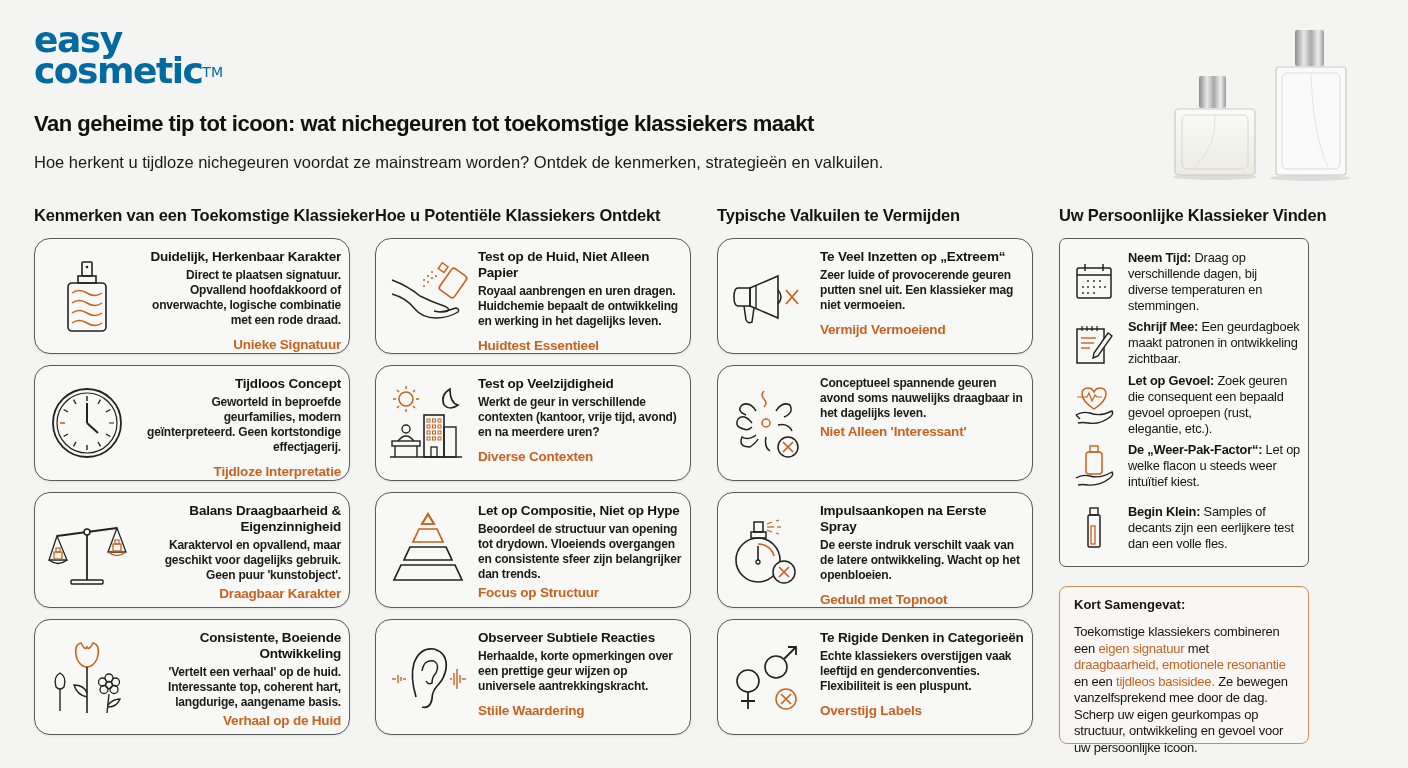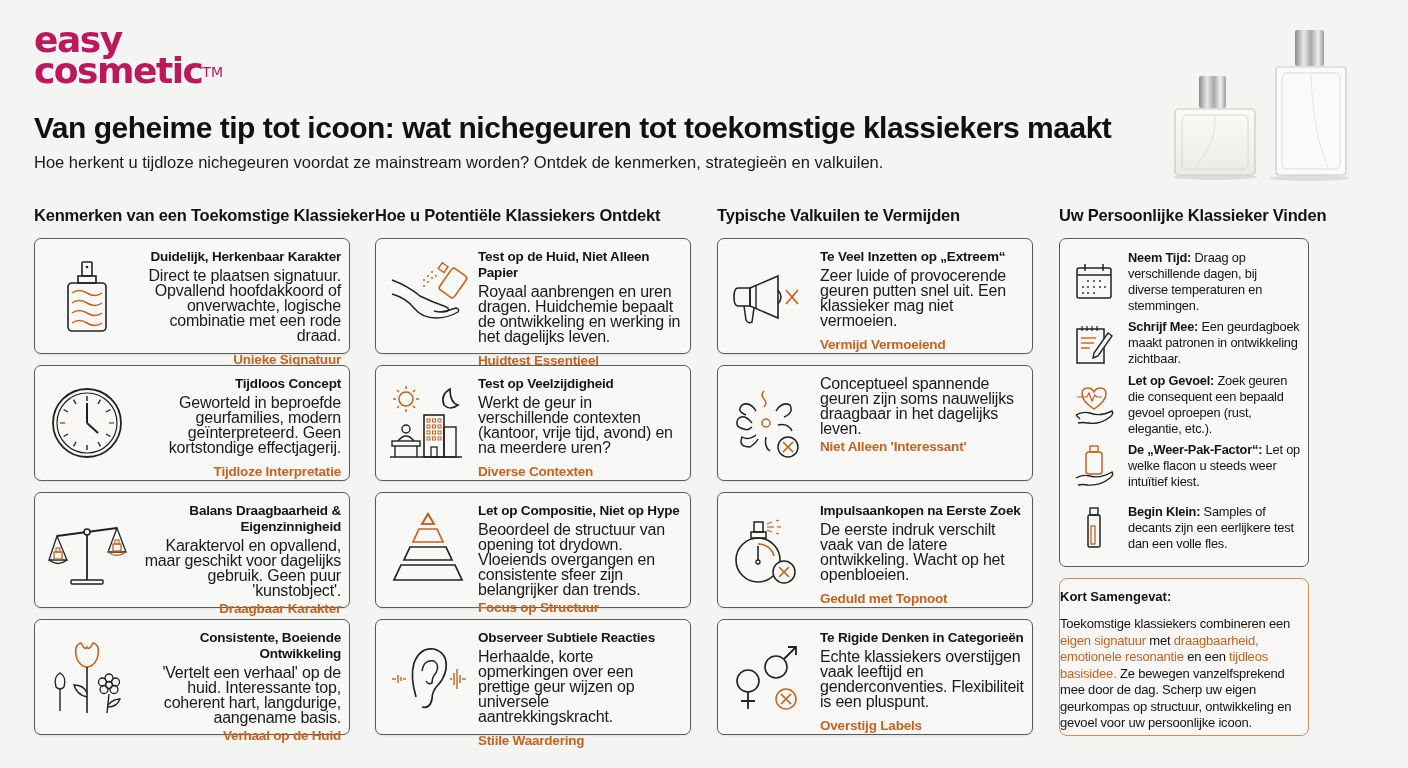--- a/index.html
+++ b/index.html
@@ -6,66 +6,66 @@
   html, body { width: 1408px; height: 768px; overflow: hidden; }
   body {
     background: #f4f4f3;
     font-family: "Liberation Sans", "DejaVu Sans", sans-serif;
     color: #141414;
     position: relative;
   }
   .logo {
     position: absolute; left: 34px; top: 24px;
     font-family: "DejaVu Sans", sans-serif; font-weight: bold;
-    font-size: 36px; line-height: 31px; letter-spacing: -1.5px; color: #be185d;
+    font-size: 36px; line-height: 31px; letter-spacing: -1.5px; color: #0369a1;
   }
   .logo .tm { font-size: 14px; vertical-align: top; letter-spacing: 0; position: relative; top: 2px; font-weight: normal; }
   .title {
     position: absolute; left: 34px; top: 111px;
-    font-size: 30px; font-weight: bold; letter-spacing: -0.5px; color: #111;
+    font-size: 22px; font-weight: bold; letter-spacing: -0.5px; color: #111;
     white-space: nowrap;
   }
   .subtitle {
     position: absolute; left: 34px; top: 153px;
     font-size: 16.5px; color: #1a1a1a; white-space: nowrap;
   }
   .bottles { position: absolute; left: 1165px; top: 25px; width: 200px; height: 160px; }
 
   .col { position: absolute; top: 206px; width: 316px; }
   .col-head { font-size: 16.5px; font-weight: bold; margin-bottom: 13px; white-space: nowrap; letter-spacing: -0.2px; }
   .card {
     background: #f8f8f7;
     border: 1.3px solid #5a5a5a;
-    border-radius: 7px;
+    border-radius: 16px;
     height: 116px;
     margin-bottom: 11px;
     position: relative;
     box-shadow: 0 1px 2px rgba(0,0,0,0.08);
   }
   .card .icon { position: absolute; left: 12px; top: 50%; transform: translateY(-50%); width: 80px; height: 80px; }
   .card .txt { position: absolute; left: 102px; right: 8px; top: 10px; }
   .card h3 { font-size: 13.5px; font-weight: bold; line-height: 16px; margin-bottom: 3px; letter-spacing: -0.2px; }
-  .card p { font-size: 16px; line-height: 15px; color: #1a1a1a; letter-spacing: -0.2px; }
+  .card p { font-size: 12px; line-height: 15px; color: #1a1a1a; letter-spacing: -0.2px; font-weight: bold; }
   .card .tag { font-size: 13.5px; font-weight: bold; color: #c8621f; margin-top: 9px; letter-spacing: -0.2px; }
   .card.tall p { }
   .card.tall .tag { margin-top: 3px; }
 
   .tips {
     background: #f8f8f7; border: 1.3px solid #5a5a5a; border-radius: 7px;
     height: 329px; position: relative; padding: 12px 8px 0 14px;
   }
   .tip { display: flex; align-items: center; height: 61.5px; }
   .tip .ticon { width: 40px; height: 44px; flex: none; margin-right: 14px; }
   .tip .tt { font-size: 12.8px; line-height: 16px; letter-spacing: -0.2px; }
   .tip .tt b { font-weight: bold; }
 
   .summary {
-    margin-top: 11px;
+    margin-top: 19px;
     background: #f8f7f5; border: 1.5px solid #d58a5a; border-radius: 8px;
-    height: 158px; padding: 10px 12px 0 0;
+    height: 158px; padding: 10px 12px 0 14px;
   }
   .summary h4 { font-size: 13px; font-weight: bold; margin-bottom: 12px; }
   .summary p { font-size: 13px; line-height: 16.5px; letter-spacing: -0.2px; }
   .summary .hl { color: #c8621f; }
   svg { overflow: visible; }
 </style>
 </head>
 <body>
 
 <div class="logo">
@@ -324,21 +324,21 @@
 
   <div class="card tall">
     <svg class="icon" viewBox="0 0 80 80">
       <circle cx="36" cy="40" r="4" fill="none" stroke="#c8621f" stroke-width="1.5"></circle>
       <path d="M34 8 Q30 12 34 16 Q38 20 34 24" fill="none" stroke="#c8621f" stroke-width="1.5"></path>
       <path d="M22 40 Q14 30 8 36 Q4 44 14 46 Q18 48 22 44 M26 28 Q20 18 12 22 Q6 28 16 32 M46 28 Q52 18 60 22 Q64 30 54 34 M48 42 Q58 40 62 48 M26 52 Q18 58 12 54 Q8 64 20 64 Q26 60 28 56 M36 54 Q34 64 40 68" fill="none" stroke="#222" stroke-width="1.5"></path>
       <circle cx="58" cy="64" r="10" fill="none" stroke="#222" stroke-width="1.5"></circle>
       <path d="M53 59 L63 69 M63 59 L53 69" stroke="#c8621f" stroke-width="1.7"></path>
     </svg>
     <div class="txt">
-      <p>Conceptueel spannende geuren zijn soms nauwelijks draagbaar in het dagelijks leven.</p>
+      <p>Conceptueel spannende geuren avond soms nauwelijks draagbaar in het dagelijks leven.</p>
       <div class="tag">Niet Alleen 'Interessant'</div>
     </div>
   </div>
 
   <div class="card">
     <svg class="icon" viewBox="0 0 80 80">
       <rect x="24" y="12" width="9" height="10" fill="none" stroke="#222" stroke-width="1.5"></rect>
       <rect x="21" y="22" width="15" height="6" fill="none" stroke="#222" stroke-width="1.5"></rect>
       <g stroke="#c8621f" stroke-width="1.2">
           <line x1="37" y1="14" x2="42" y2="12"></line>
@@ -349,21 +349,21 @@
           <line x1="46" y1="23" x2="49" y2="24"></line>
         </g>
       <circle cx="28" cy="50" r="22" fill="none" stroke="#222" stroke-width="1.6"></circle>
       <path d="M28 34 A16 16 0 0 1 44 46" fill="none" stroke="#c8621f" stroke-width="1.7"></path>
       <line x1="28" y1="36" x2="28" y2="50" stroke="#222" stroke-width="1.6"></line>
       <circle cx="28" cy="52" r="2" fill="none" stroke="#222" stroke-width="1.3"></circle>
       <circle cx="54" cy="62" r="11" fill="#f8f8f7" stroke="#222" stroke-width="1.5"></circle>
       <path d="M49 57 L59 67 M59 57 L49 67" stroke="#c8621f" stroke-width="1.7"></path>
     </svg>
     <div class="txt">
-      <h3>Impulsaankopen na Eerste Zoek</h3>
+      <h3>Impulsaankopen na Eerste Spray</h3>
       <p>De eerste indruk verschilt vaak van de latere ontwikkeling. Wacht op het openbloeien.</p>
       <div class="tag">Geduld met Topnoot</div>
     </div>
   </div>
 
   <div class="card">
     <svg class="icon" viewBox="0 0 80 80">
       <circle cx="18" cy="44" r="11" fill="none" stroke="#222" stroke-width="1.6"></circle>
       <path d="M18 55 V72 M11 64 H25" stroke="#222" stroke-width="1.8"></path>
       <circle cx="46" cy="30" r="11" fill="none" stroke="#222" stroke-width="1.6"></circle>

